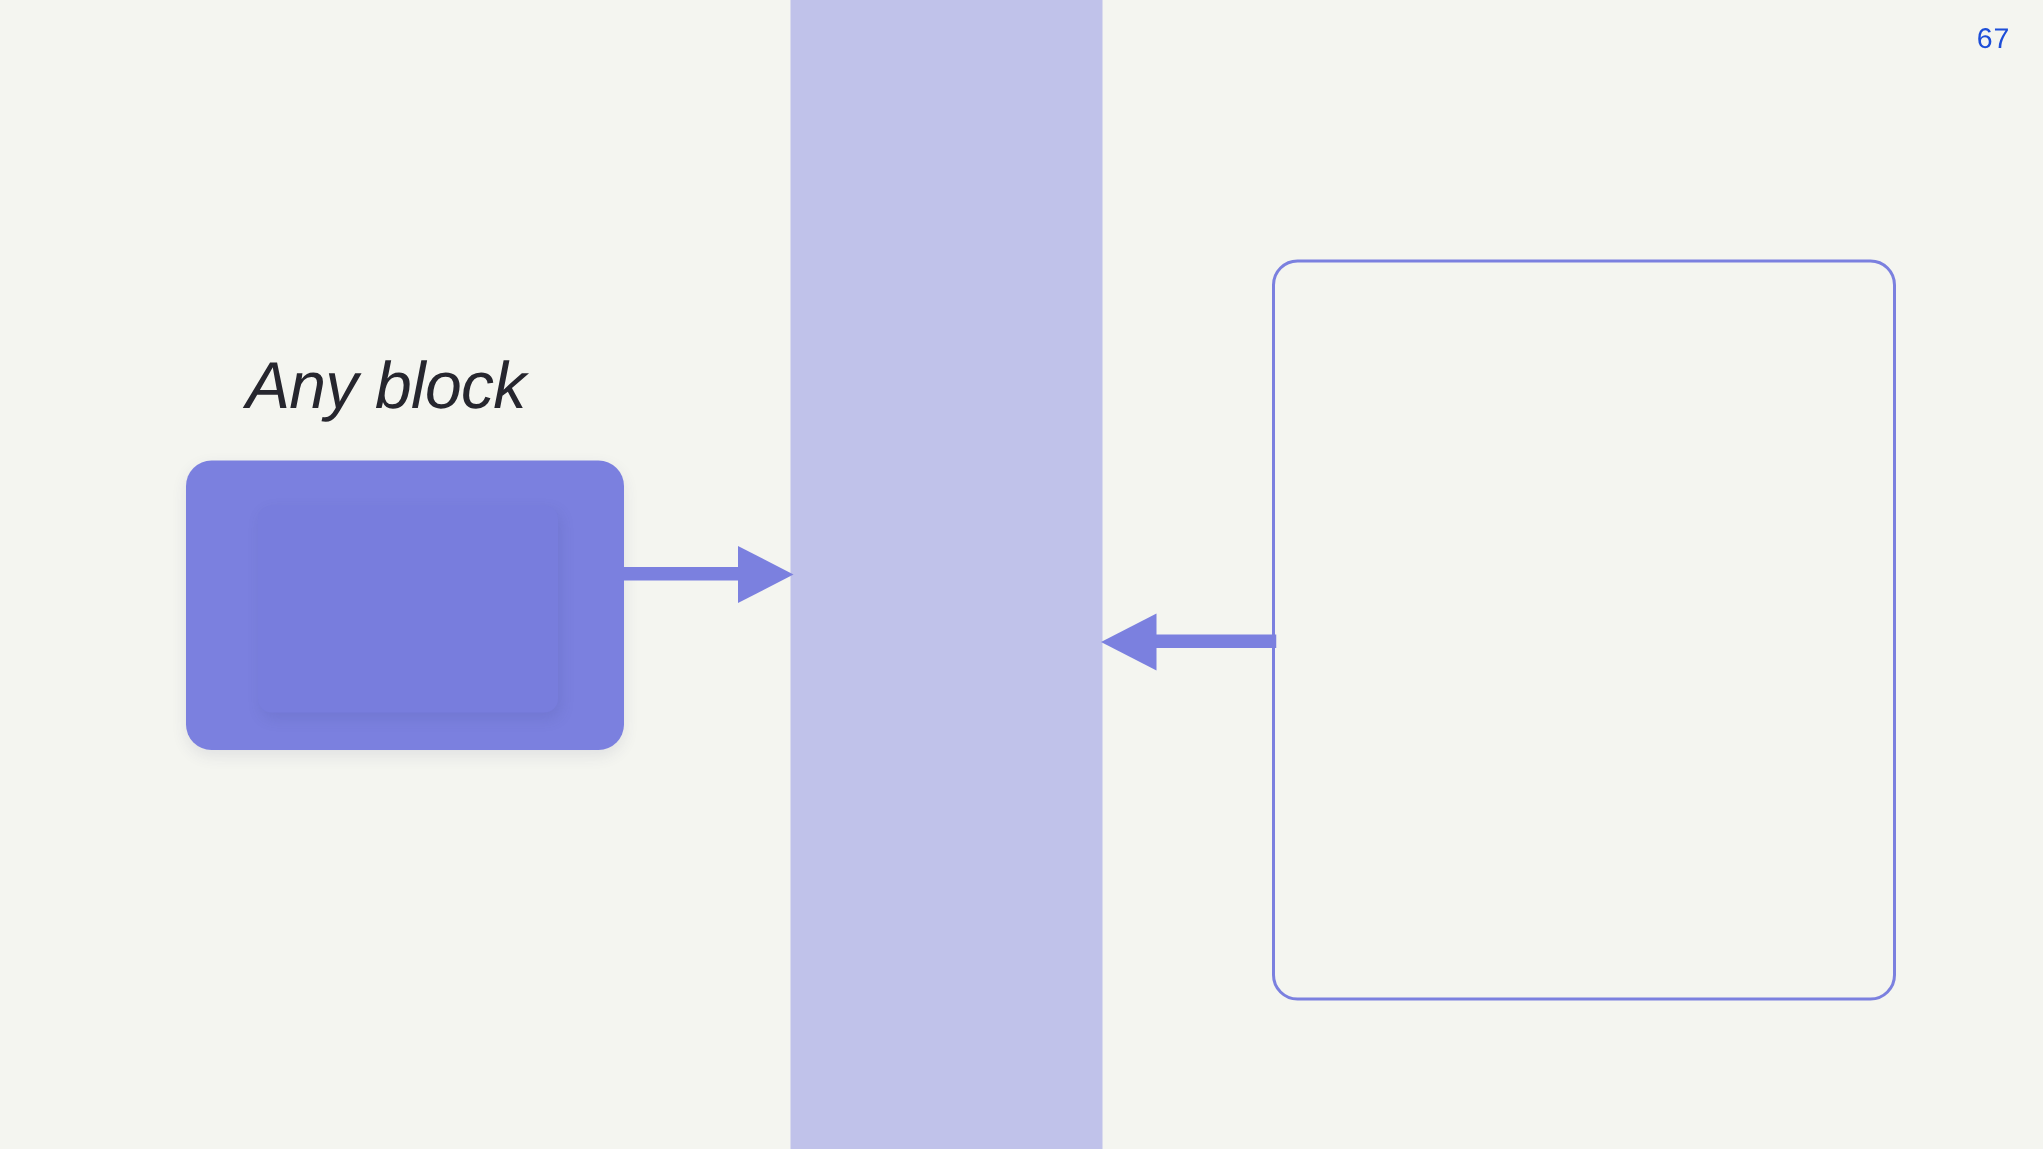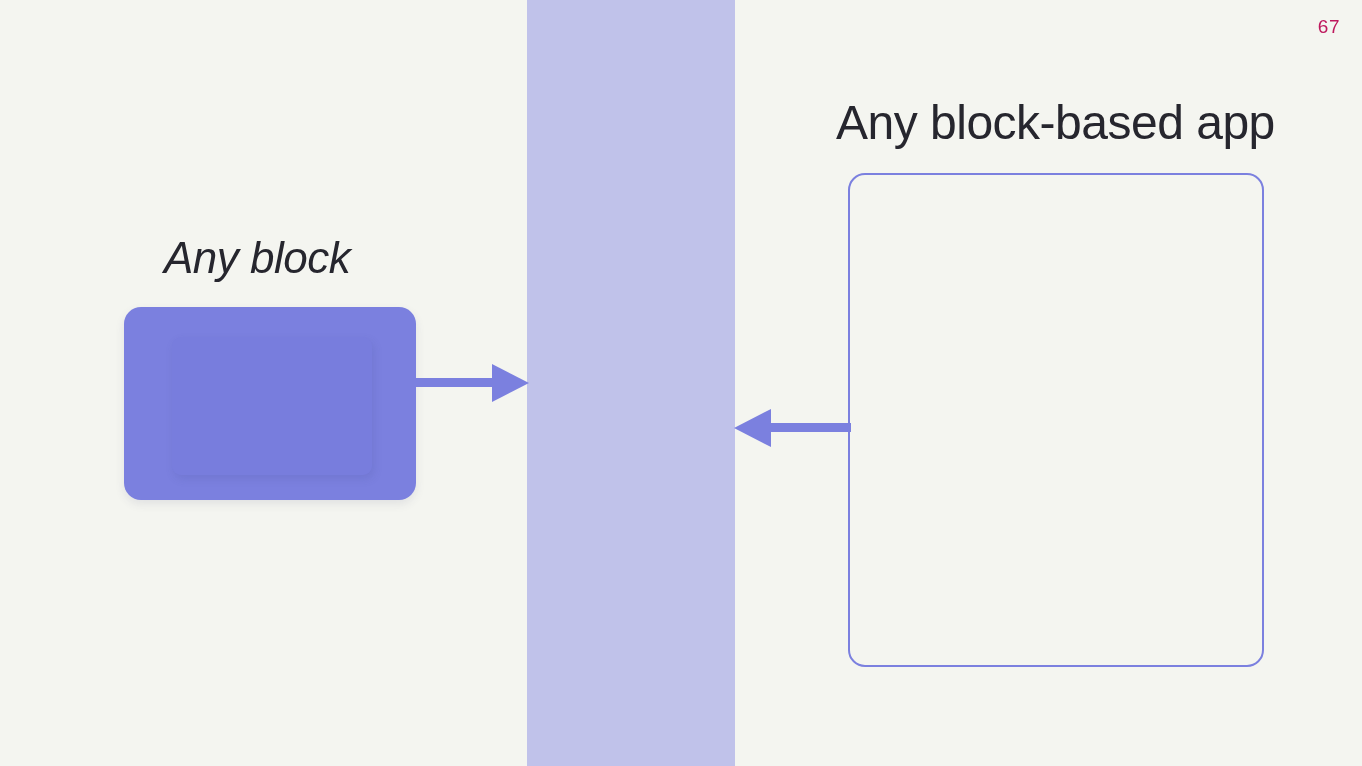--- a/index.html
+++ b/index.html
@@ -27,21 +27,21 @@
     height: 766px;
     background: #c0c2ea;
   }
 
   
   .page-number {
     position: absolute;
     right: 22px;
     top: 16px;
     font-size: 19px;
-    color: #be185d;
+    color: #1d4ed8;
     letter-spacing: 0.5px;
     font-family: "Liberation Sans", sans-serif;
   }
 
   
   .heading {
     position: absolute;
     color: #26262e;
     font-family: "Liberation Sans", sans-serif;
     font-weight: 400;
@@ -130,17 +130,16 @@
     </svg>
   </div>
 
   <div class="arrow arrow-left">
     <svg width="118" height="42" viewBox="0 0 118 42" xmlns="http://www.w3.org/2000/svg">
       <rect x="30" y="16" width="88" height="9" fill="#7b80df"></rect>
       <polygon points="38,2 1,21 38,40" fill="#7b80df"></polygon>
     </svg>
   </div>
 
-  <div class="heading heading-right">Any block-based app</div>
 
   <div class="app-frame"></div>
 
 </div>
 
 </body></html>

